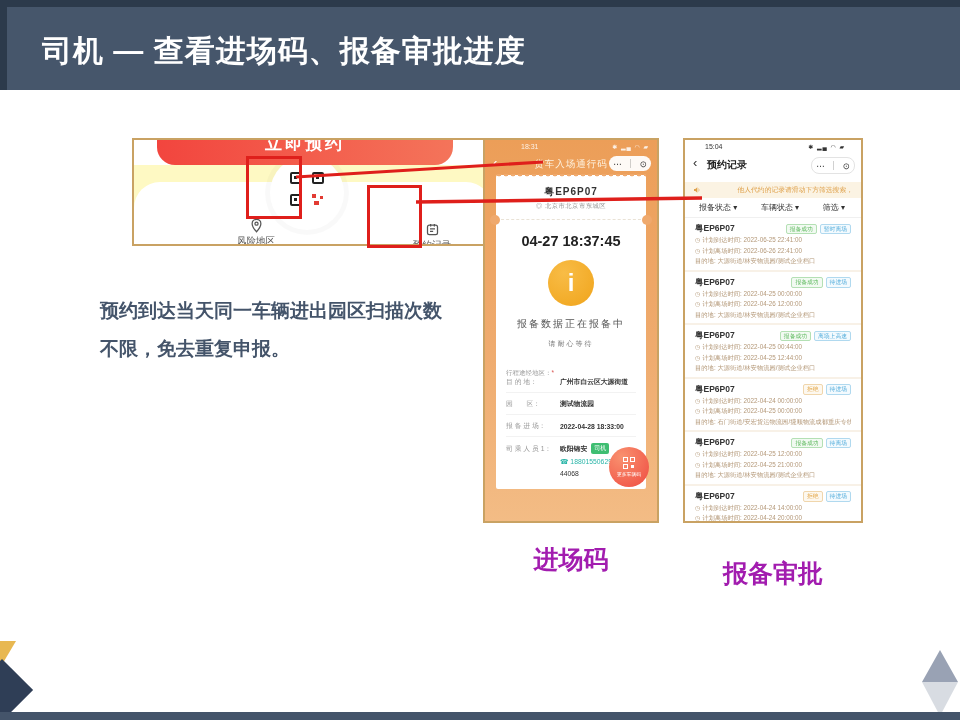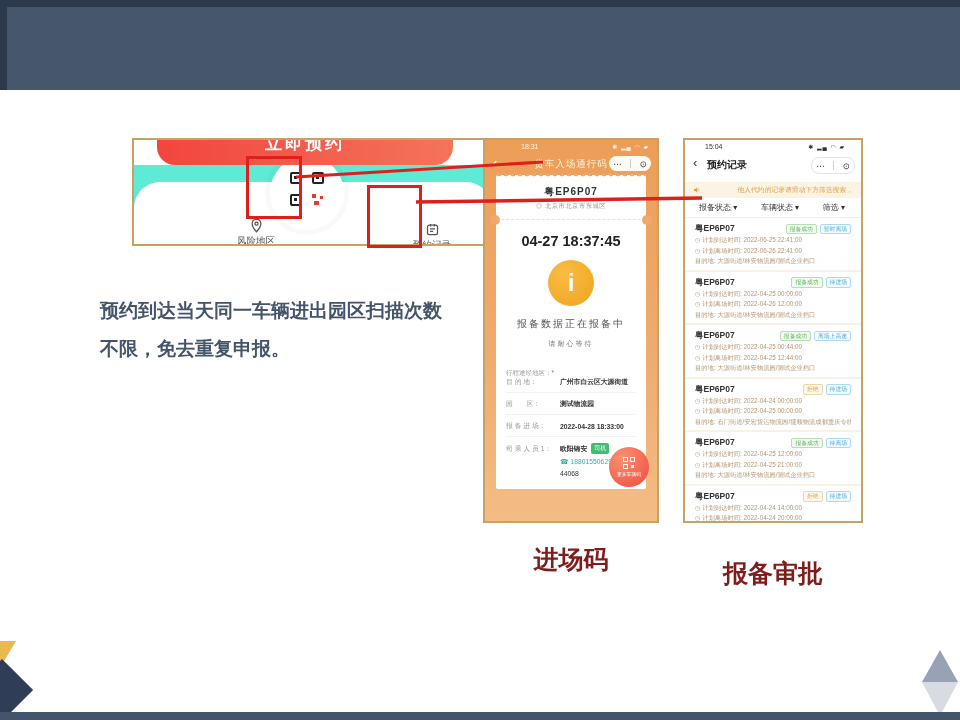--- a/index.html
+++ b/index.html
@@ -15,41 +15,41 @@
   .deco-gold{position:absolute;left:0;top:641px;width:16px;height:27px;background:#E8B851;
              clip-path:polygon(0 0,100% 0,0 100%);}
   .deco-navy{position:absolute;left:-20px;top:668px;width:44px;height:44px;background:#2F3E56;transform:rotate(45deg);}
   .deco-right-top{position:absolute;left:922px;top:650px;width:36px;height:32px;background:#99A2B4;
                   clip-path:polygon(0 100%,50% 0,100% 100%);}
   .deco-right-bottom{position:absolute;left:922px;top:682px;width:36px;height:34px;background:#D8DCE2;
                   clip-path:polygon(0 0,100% 0,50% 100%);}
 
   .note{position:absolute;left:100px;top:292px;width:345px;color:#44546A;font-size:19px;
         font-weight:bold;line-height:38px;}
-  .caption{position:absolute;text-align:center;font-size:25px;font-weight:bold;color:#7f1d1d;}
+  .caption{position:absolute;text-align:center;font-size:25px;font-weight:bold;color:#a21caf;}
   #caption-entry{left:483px;top:543px;width:176px;}
   #caption-approval{left:683px;top:557px;width:180px;}
 
   
   .connectors{position:absolute;left:0;top:0;z-index:39;pointer-events:none;}
   .anno-box{position:absolute;border:3px solid #DF1F1B;z-index:40;}
   #anno-box-qr{left:246px;top:156px;width:50px;height:57px;}
   #anno-box-records{left:367px;top:185px;width:49px;height:57px;}
 
   
   .phone{position:absolute;border:2px solid #C9A263;background:#fff;overflow:hidden;box-sizing:border-box;}
   #home-phone{left:92px;top:138px;width:362px;height:108px;margin-left:40px;}
   #pass-phone{left:483px;top:138px;width:176px;height:385px;background:linear-gradient(180deg,#EC9E58 0%,#EFAB6E 55%,#F3BC85 100%);}
   #records-phone{left:683px;top:138px;width:180px;height:385px;}
 
   
   .home-banner{position:absolute;left:23px;top:0;width:296px;height:25px;overflow:hidden;
                background:linear-gradient(90deg,#F2453E,#F4745A);border-radius:0 0 18px 18px;z-index:1;}
   .home-banner-label{margin-top:-8px;text-align:center;color:#fff;font-size:17px;font-weight:bold;letter-spacing:3px;}
-  .home-body{position:absolute;left:0;top:25px;right:0;bottom:0;background:#5eead4;}
+  .home-body{position:absolute;left:0;top:25px;right:0;bottom:0;background:#fef9c3;}
   .home-panel{position:absolute;left:0;top:17px;right:0;bottom:0;background:#fff;border-radius:26px 26px 0 0;}
   .home-bump{position:absolute;left:136px;top:-9px;width:74px;height:74px;border-radius:50%;background:#fff;
              box-shadow:0 0 0 5px rgba(0,0,0,0.025);}
   .qr-icon{position:absolute;left:156px;top:7px;width:34px;height:34px;z-index:2;}
   .qr-f{position:absolute;width:12px;height:12px;border:2.6px solid #222;border-radius:2px;box-sizing:border-box;}
   .qr-f::after{content:"";position:absolute;left:2px;top:2px;width:3px;height:3px;background:#222;}
   .qr-f.tl{left:0;top:0;} .qr-f.tr{right:0;top:0;} .qr-f.bl{left:0;bottom:0;}
   .qr-dots{position:absolute;right:1px;bottom:1px;width:11px;height:11px;}
   .qr-dots i{position:absolute;background:#E23B33;}
   .qr-dots .d1{left:0;top:0;width:4px;height:4px;}
@@ -137,20 +137,21 @@
   .badge[data-type="orange"]{color:#E2A23F;border-color:#F0D6AC;background:#FDF8EF;}
   .rec-line{font-size:6.3px;color:#B49878;line-height:9.5px;white-space:nowrap;overflow:hidden;}
   .rec-line .ck{margin-right:2px;font-size:6px;}
 </style>
 </head>
 <body>
 
 <div class="slide">
 
   <div class="header"></div>
+  <div class="title">司机 — 查看进场码、报备审批进度</div>
 
   <div class="note">
     <div>预约到达当天同一车辆进出园区扫描次数</div>
     <div>不限，免去重复申报。</div>
   </div>
 
   <div class="phone" id="home-phone">
     <div class="home-banner">
       <div class="home-banner-label">立即预约</div>
     </div>

